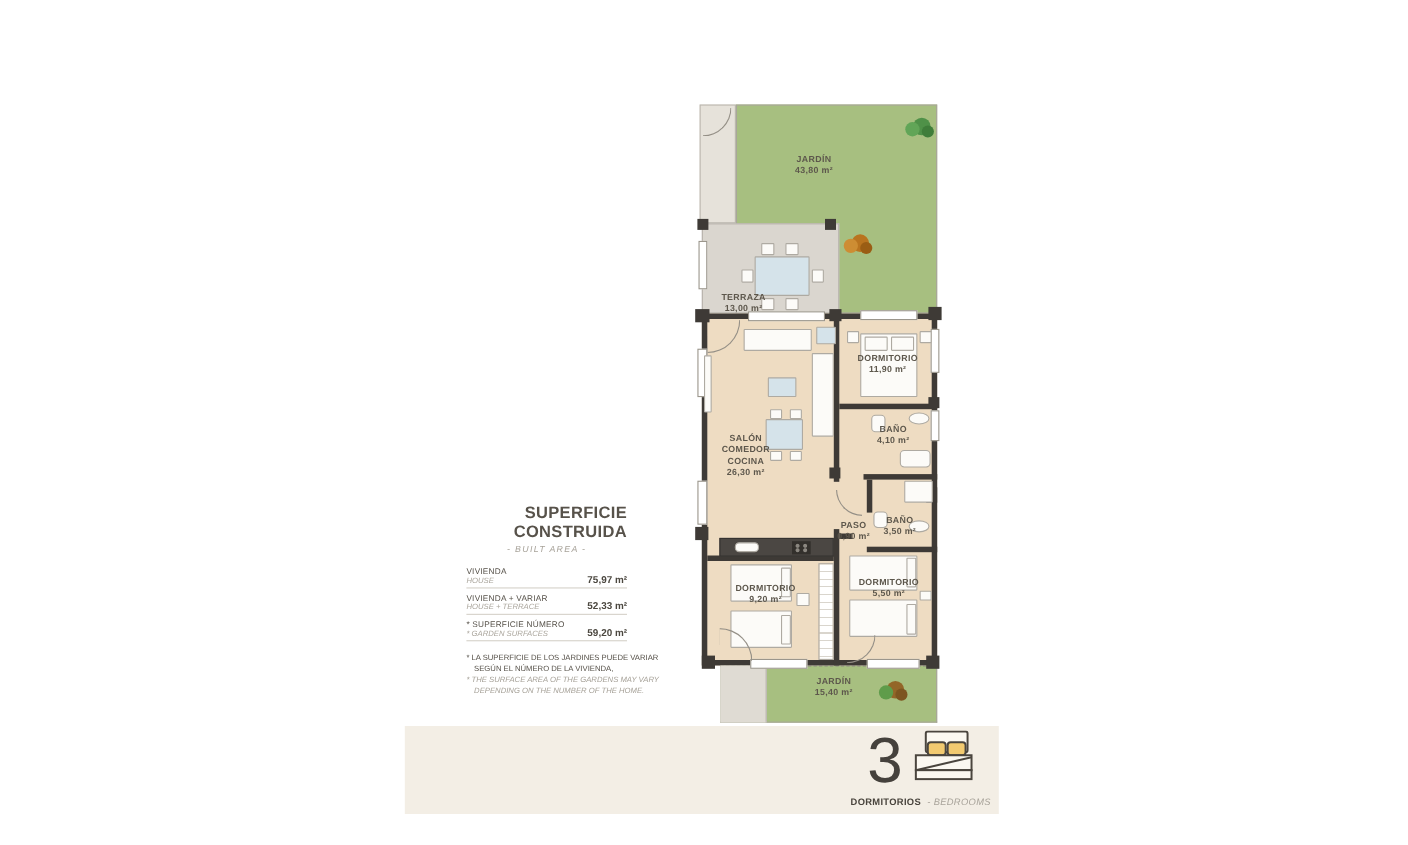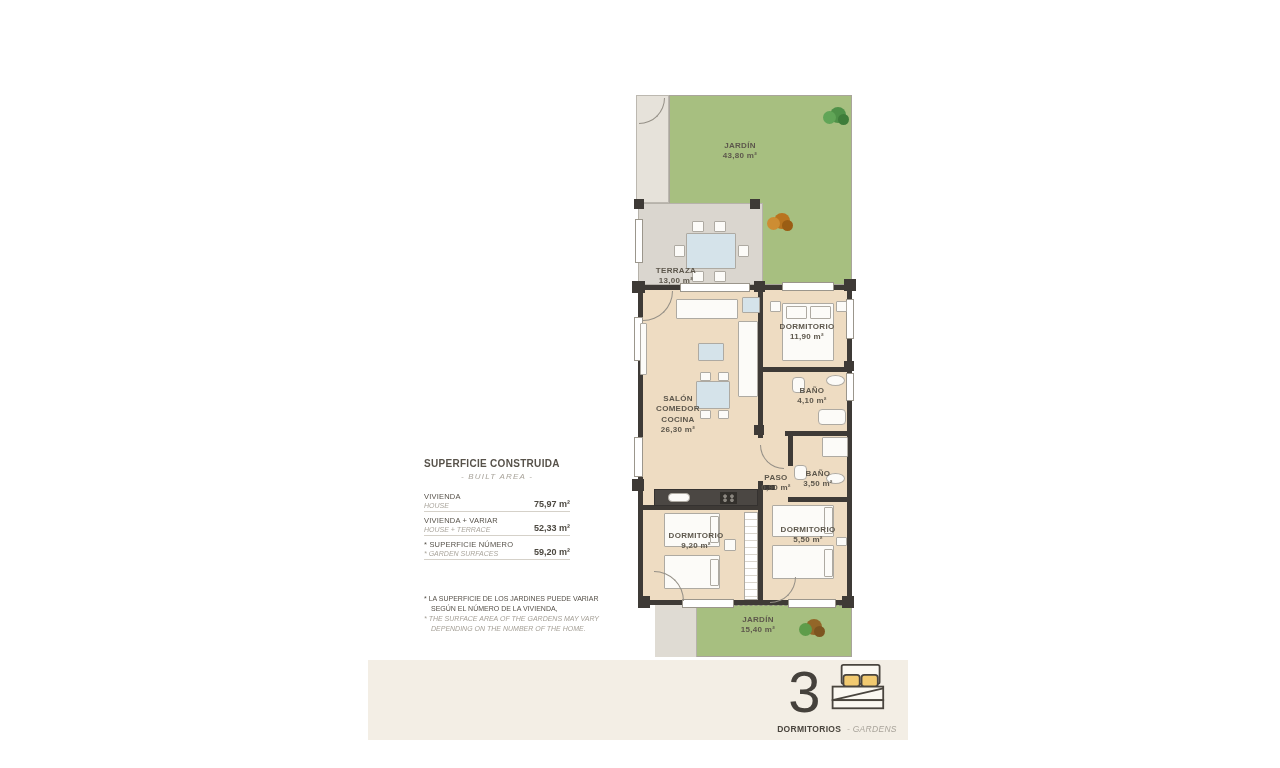--- a/index.html
+++ b/index.html
@@ -1,21 +1,21 @@
 <!DOCTYPE html>
 <html><head>
 <meta charset="utf-8">
 <style>
   html,body{margin:0;padding:0;}
   body{width:1280px;height:768px;background:#ffffff;position:relative;overflow:hidden;
        font-family:"Liberation Sans", sans-serif;}
 
   
   .surface{position:absolute;left:424px;top:458px;width:146px;}
-  .stitle{font-size:10px;font-weight:bold;color:#57524a;text-align:left;letter-spacing:.3px;}
+  .stitle{font-size:15px;font-weight:bold;color:#57524a;text-align:right;letter-spacing:.3px;}
   .ssub{font-size:8px;font-style:italic;color:#a8a39a;text-align:center;letter-spacing:1.2px;margin:3px 0 7px;}
   .srow{display:flex;justify-content:space-between;align-items:flex-end;border-bottom:1px solid #d5d1c9;padding:4px 0 2px;}
   .slabels .es{font-size:7.5px;font-weight:normal;color:#57524a;letter-spacing:.2px;}
   .slabels .en{font-size:7px;font-style:italic;color:#aaa59c;margin-top:1px;}
   .sval{font-size:9px;font-weight:bold;color:#4c4840;white-space:nowrap;}
 
   .footnote{position:absolute;left:424px;top:594px;width:215px;font-size:7px;line-height:1.45;}
   .fn-es{color:#555048;}
   .fn-en{font-style:italic;color:#a5a097;}
   .fn-cont{padding-left:7px;}
@@ -264,16 +264,16 @@
           <rect x="17" y="12" width="18" height="13" rx="3" fill="#f2ca70" stroke="#4a453e" stroke-width="2"></rect>
           <rect x="37" y="12" width="18" height="13" rx="3" fill="#f2ca70" stroke="#4a453e" stroke-width="2"></rect>
           <rect x="5" y="25" width="56" height="15" fill="#fbf8f1" stroke="#4a453e" stroke-width="2"></rect>
           <line x1="5" y1="40" x2="61" y2="27" stroke="#4a453e" stroke-width="2"></line>
           <rect x="5" y="40" width="56" height="9" fill="#fbf8f1" stroke="#4a453e" stroke-width="2"></rect>
         </svg>
       </span>
     </div>
     <div class="bedlabel">
       <span class="es">DORMITORIOS</span>
-      <span class="en">- GARDENS</span>
+      <span class="en">- BEDROOMS</span>
     </div>
   </div>
 </footer>
 
 </body></html>

